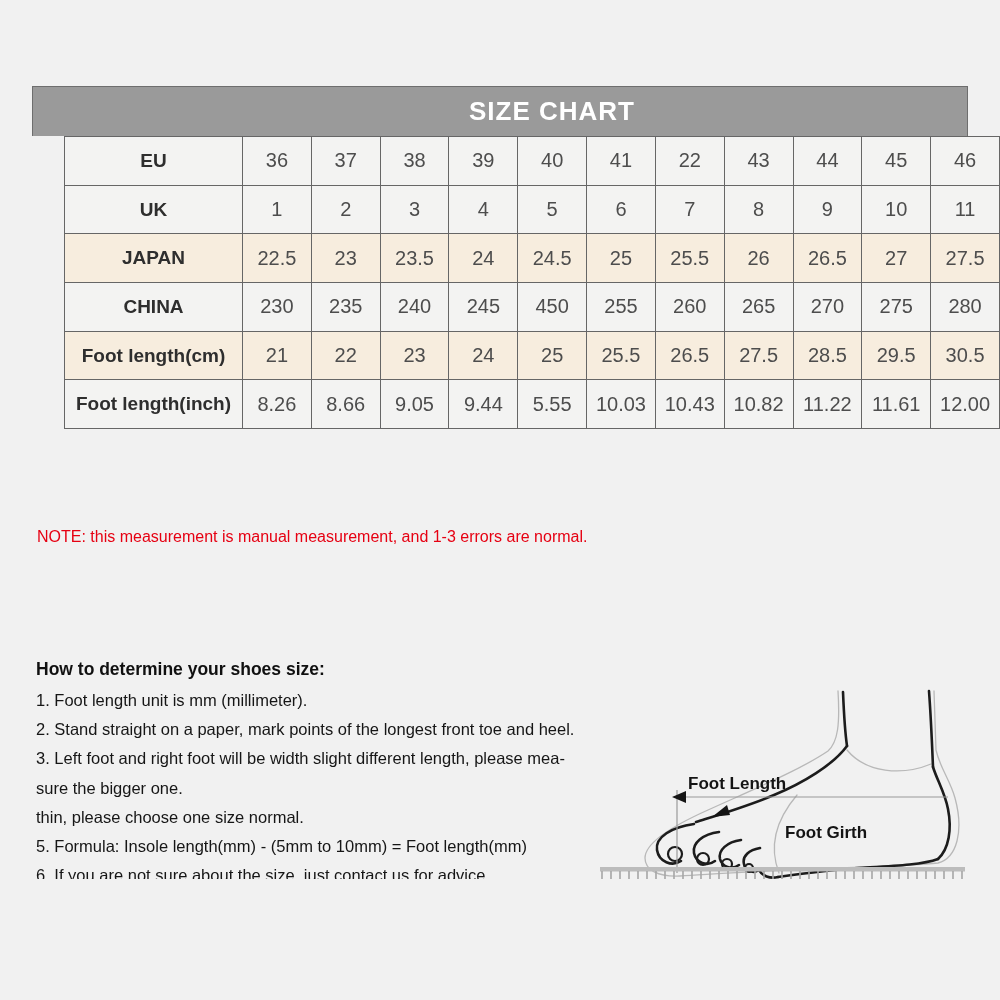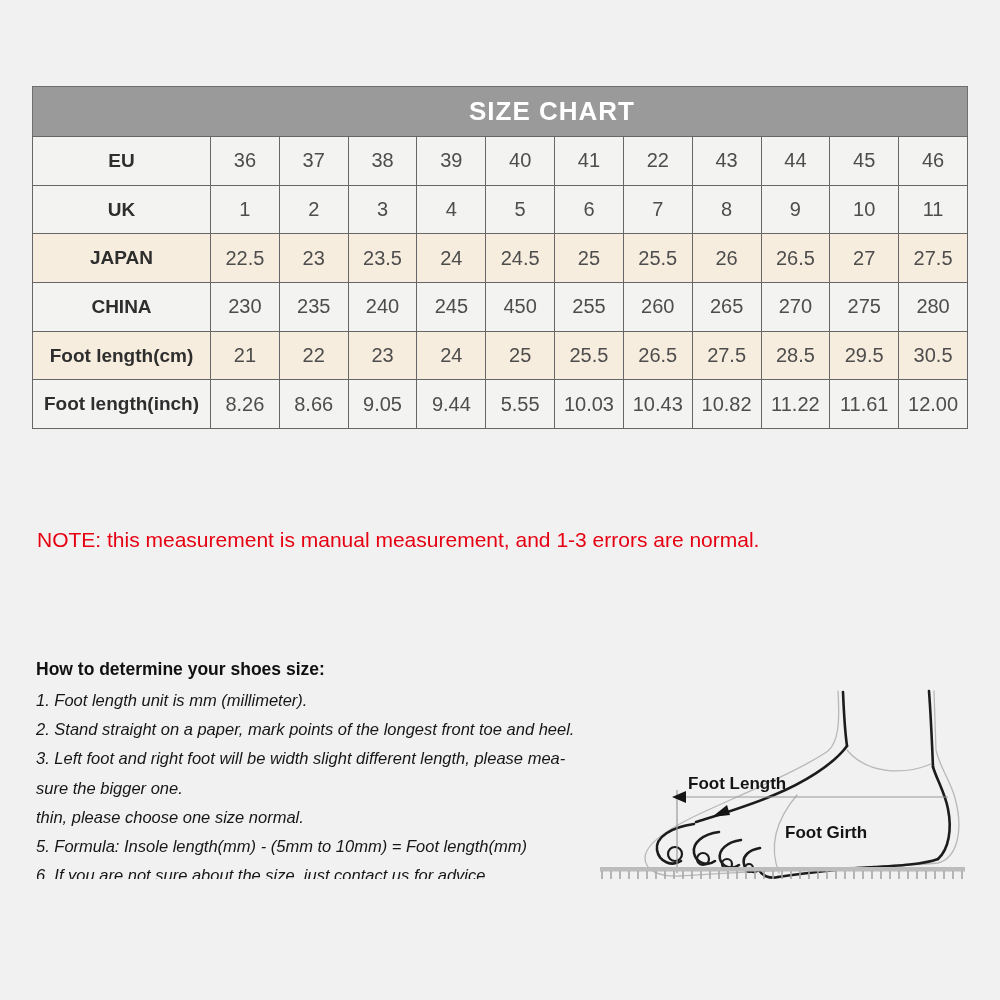--- a/index.html
+++ b/index.html
@@ -8,34 +8,34 @@
   }
   *{box-sizing:border-box;}
   body{margin:0;background:var(--page-bg);font-family:"Liberation Sans",sans-serif;}
   .page{position:relative;width:1000px;height:879px;overflow:hidden;background:var(--page-bg);padding-left:9px;}
 
   
   .table-wrap{position:absolute;left:32px;top:86px;width:936px;}
   .chart-header{height:50px;background:var(--header-bg);border:1px solid #6e6e6e;border-bottom:none;
     display:flex;align-items:center;justify-content:center;}
   .chart-title{color:#ffffff;font-size:26px;font-weight:bold;letter-spacing:1px;margin-left:104px;}
-  table{border-collapse:collapse;width:100%;table-layout:fixed;}
+  table{border-collapse:collapse;width:100%;table-layout:fixed;margin-left:32px;}
   col.label-col{width:178px;}
   td{border:1px solid var(--border);text-align:center;height:48.7px;font-size:20px;color:#4d4d4d;padding:0;}
   td.label-cell{font-weight:bold;color:#2e2e2e;font-size:19px;}
   tr.light{background:var(--row-light);}
   tr.cream{background:var(--row-cream);}
 
   
-  .note{position:absolute;left:37px;top:528px;font-size:21px;color:var(--note-red);}
+  .note{position:absolute;left:37px;top:528px;font-size:16px;color:var(--note-red);}
 
   
   .instructions{position:absolute;left:36px;top:649px;width:620px;}
   .inst-heading{font-size:17.5px;font-weight:bold;color:#101010;line-height:22px;margin:9px 0 6px 0;}
-  .inst-line{font-size:16.5px;color:#161616;line-height:29.2px;white-space:pre;font-style:italic;}
+  .inst-line{font-size:16.5px;color:#161616;line-height:29.2px;white-space:pre;}
 
   
   .diagram{position:absolute;left:600px;top:688px;width:400px;height:245px;}
   .diagram path.dark{fill:none;stroke:#1c1c1c;stroke-width:2.6;stroke-linecap:round;stroke-linejoin:round;}
   .diagram path.lite{fill:none;stroke:#b8b8b8;stroke-width:1.3;stroke-linecap:round;}
   .diagram circle.nail{fill:none;stroke:#1c1c1c;stroke-width:2.2;}
   .diagram line.measure{stroke:#9a9a9a;stroke-width:1.2;}
   .diagram polygon.arrow{fill:#151515;}
   .diagram text{font-family:"Liberation Sans",sans-serif;font-weight:600;fill:#141414;}
   .diagram .ruler-band{fill:#bcbcbc;}

